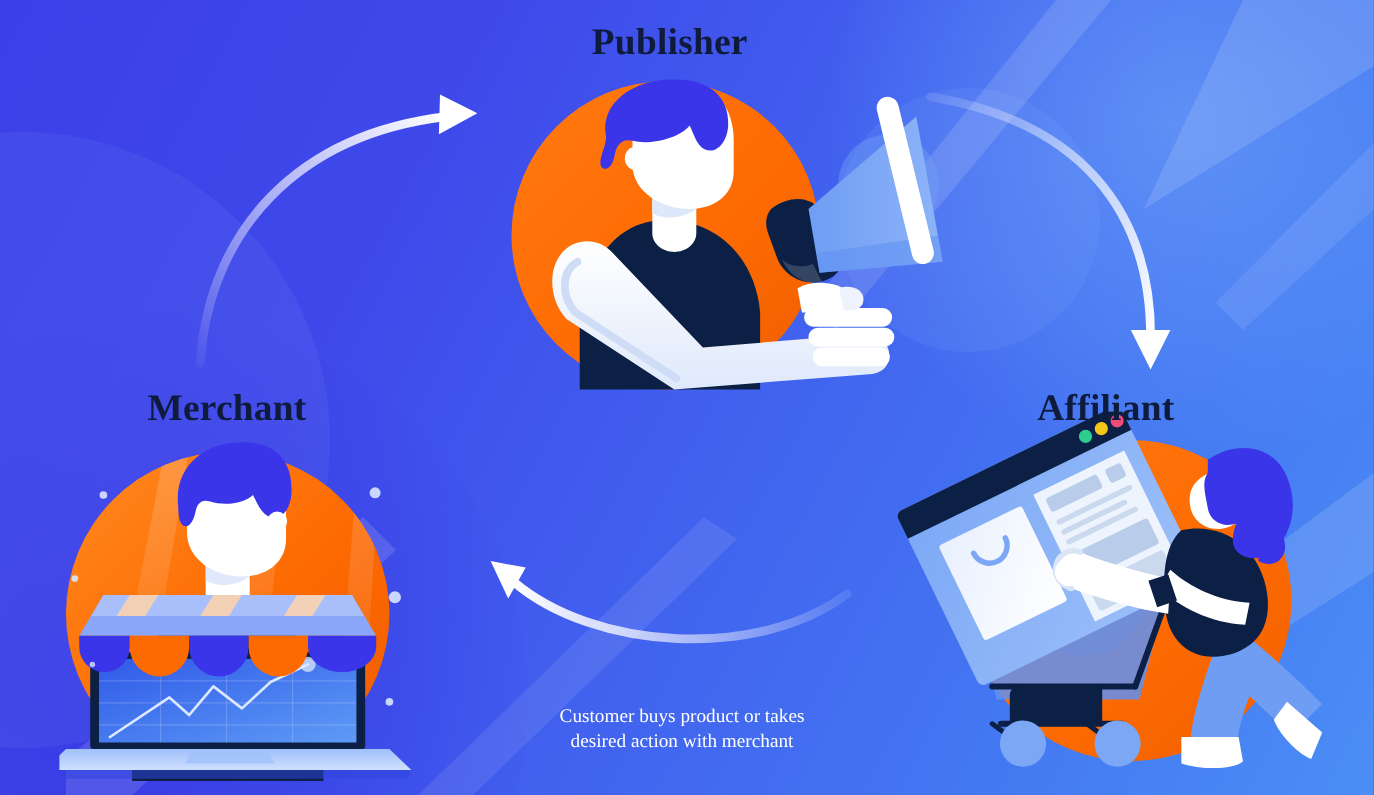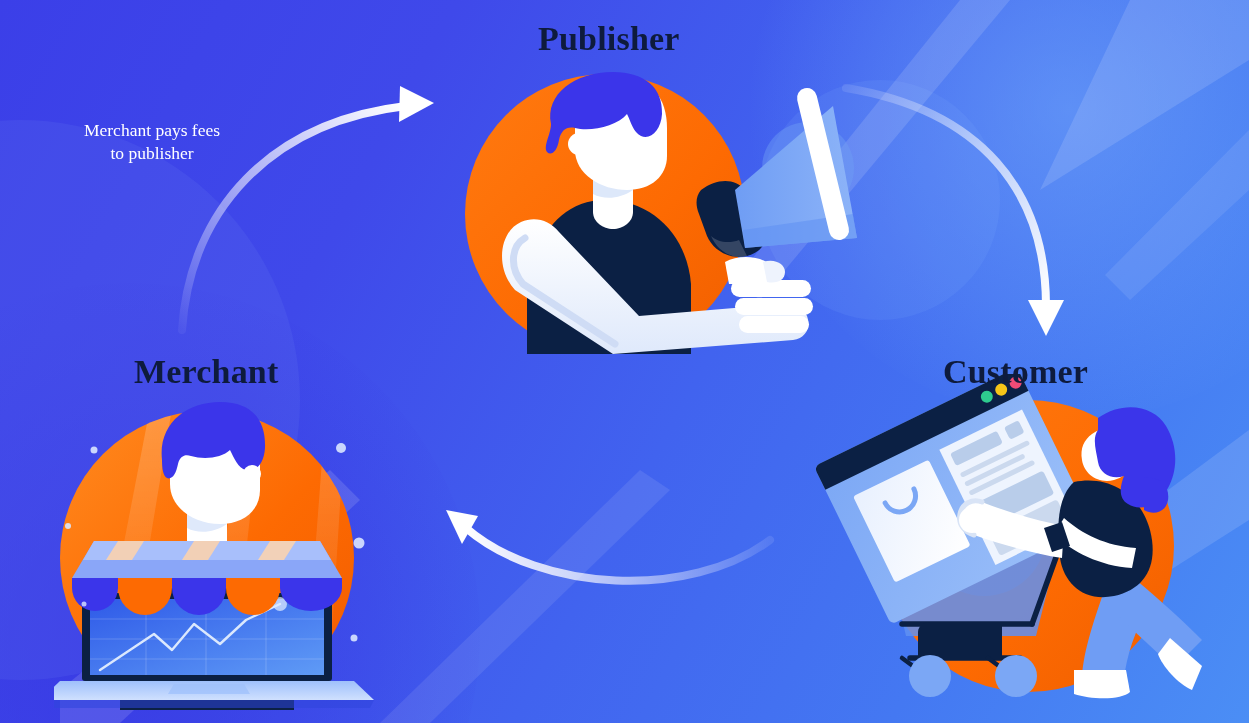--- a/index.html
+++ b/index.html
@@ -369,19 +369,19 @@
     </g>
 
     <g>
       <path d="M770 540 C 690 600 540 592 466 528" fill="none" stroke="url(#arrB)" stroke-width="8" stroke-linecap="round"></path>
       <polygon points="446,510 478,516 462,544" fill="#ffffff"></polygon>
     </g>
   </svg>
 
   <div class="node-title" style="left:538px; top:20px;">Publisher</div>
   <div class="node-title" style="left:134px; top:353px;">Merchant</div>
-  <div class="node-title" style="left:943px; top:353px;">Customer</div>
-
-  <div class="edge-label" style="left:40px; top:119px; width:224px;">Merchant pays fees
-to publisher</div>
+  <div class="node-title" style="left:943px; top:353px;">Affiliant</div>
+
+  <div class="edge-label" style="left:452px; top:639px; width:336px;">Customer buys product or takes
+desired action with merchant</div>
 
 
 </div>
 
 </body></html>

